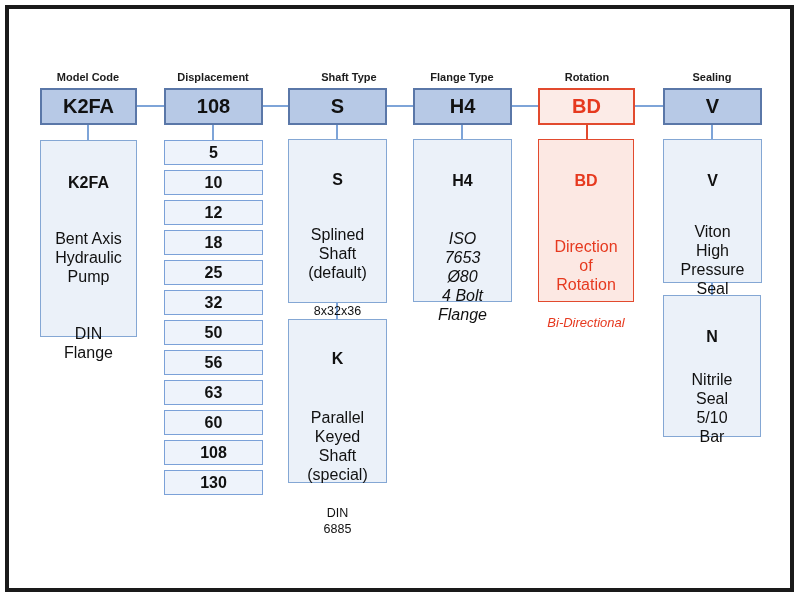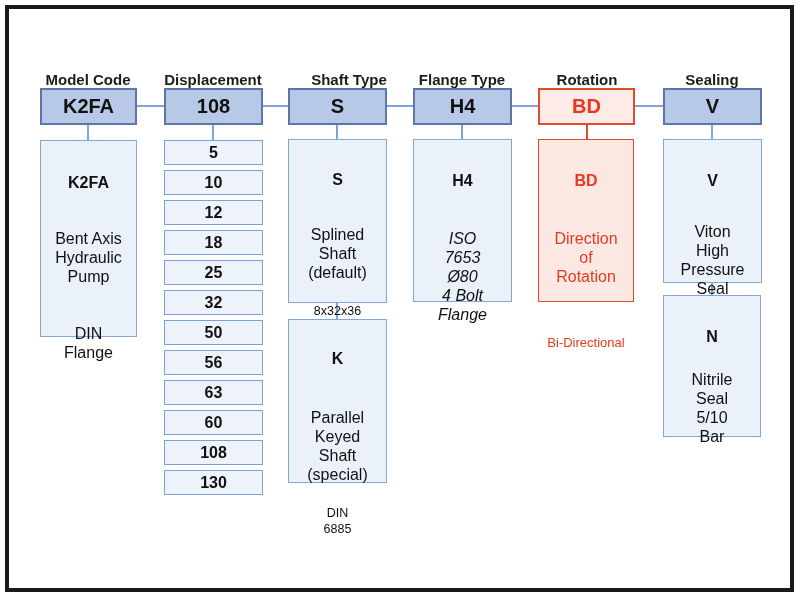--- a/index.html
+++ b/index.html
@@ -2,41 +2,41 @@
 <html><head>
 <meta charset="utf-8">
 <style>
   html,body{margin:0;padding:0;background:#fff;}
   body{width:800px;height:600px;position:relative;overflow:hidden;
        font-family:"Liberation Sans","DejaVu Sans",sans-serif;color:#161616;}
   *{box-sizing:border-box;}
   .frame{position:absolute;left:5px;top:5px;width:789px;height:587px;
          border:4px solid #1a1a1a;background:#fff;}
   .col-label{position:absolute;top:71px;width:130px;text-align:center;
-             font-size:15px;font-weight:bold;color:#1c1c1c;}
+             font-size:11px;font-weight:bold;color:#1c1c1c;}
   .hdr{position:absolute;top:88px;height:37px;background:#b7c9e6;
        border:2px solid #5a77a8;display:flex;align-items:center;justify-content:center;
        font-size:20px;font-weight:bold;color:#111;}
   .hdr.red{background:#fcebe7;border-color:#e24a2e;color:#e6391f;}
   .hline{position:absolute;top:105px;height:2px;background:#7ea4d8;}
   .vline{position:absolute;width:2px;background:#7ea4d8;}
   .vline.red{background:#e24a2e;}
   .detail{position:absolute;background:#ebf1f9;border:1.5px solid #84a7d4;
           text-align:center;font-size:16px;line-height:19px;color:#111;
           white-space:pre-line;}
   .detail.red{background:#fce8e3;border-color:#e24a2e;color:#e6391f;}
   .detail .h{font-weight:bold;font-size:16px;line-height:19px;}
   .detail .small{font-size:12.5px;line-height:15.5px;}
   .detail.red .small{font-size:13px;line-height:16px;}
   
   .d-model .h{padding-top:13px;} .d-model .p1{margin-top:18px;} .d-model .p2{margin-top:19px;}
   .d-s .h{padding-top:11px;} .d-s .body{margin-top:17px;} .d-s .small{margin-top:3px;}
   .d-k .h{padding-top:10px;} .d-k .body{margin-top:21px;} .d-k .small{margin-top:3px;}
   .d-h4 .h{padding-top:12px;} .d-h4 .body{margin-top:20px;font-style:italic;}
-  .d-bd .h{padding-top:12px;} .d-bd .body{margin-top:20px;} .d-bd .small{margin-top:30px;}
+  .d-bd .h{padding-top:12px;} .d-bd .body{margin-top:28px;} .d-bd .small{margin-top:2px;font-style:italic;}
   .d-v .h{padding-top:12px;} .d-v .body{margin-top:13px;}
   .d-n .h{padding-top:12px;} .d-n .body{margin-top:5px;}
   
   .opts{position:absolute;left:164px;top:140px;width:99px;display:flex;
         flex-direction:column;gap:5px;}
   .opt{height:25px;background:#eef3fb;border:1.5px solid #7ba1d8;
        display:flex;align-items:center;justify-content:center;
        font-size:16px;font-weight:bold;color:#111;}
 </style>
 </head>

